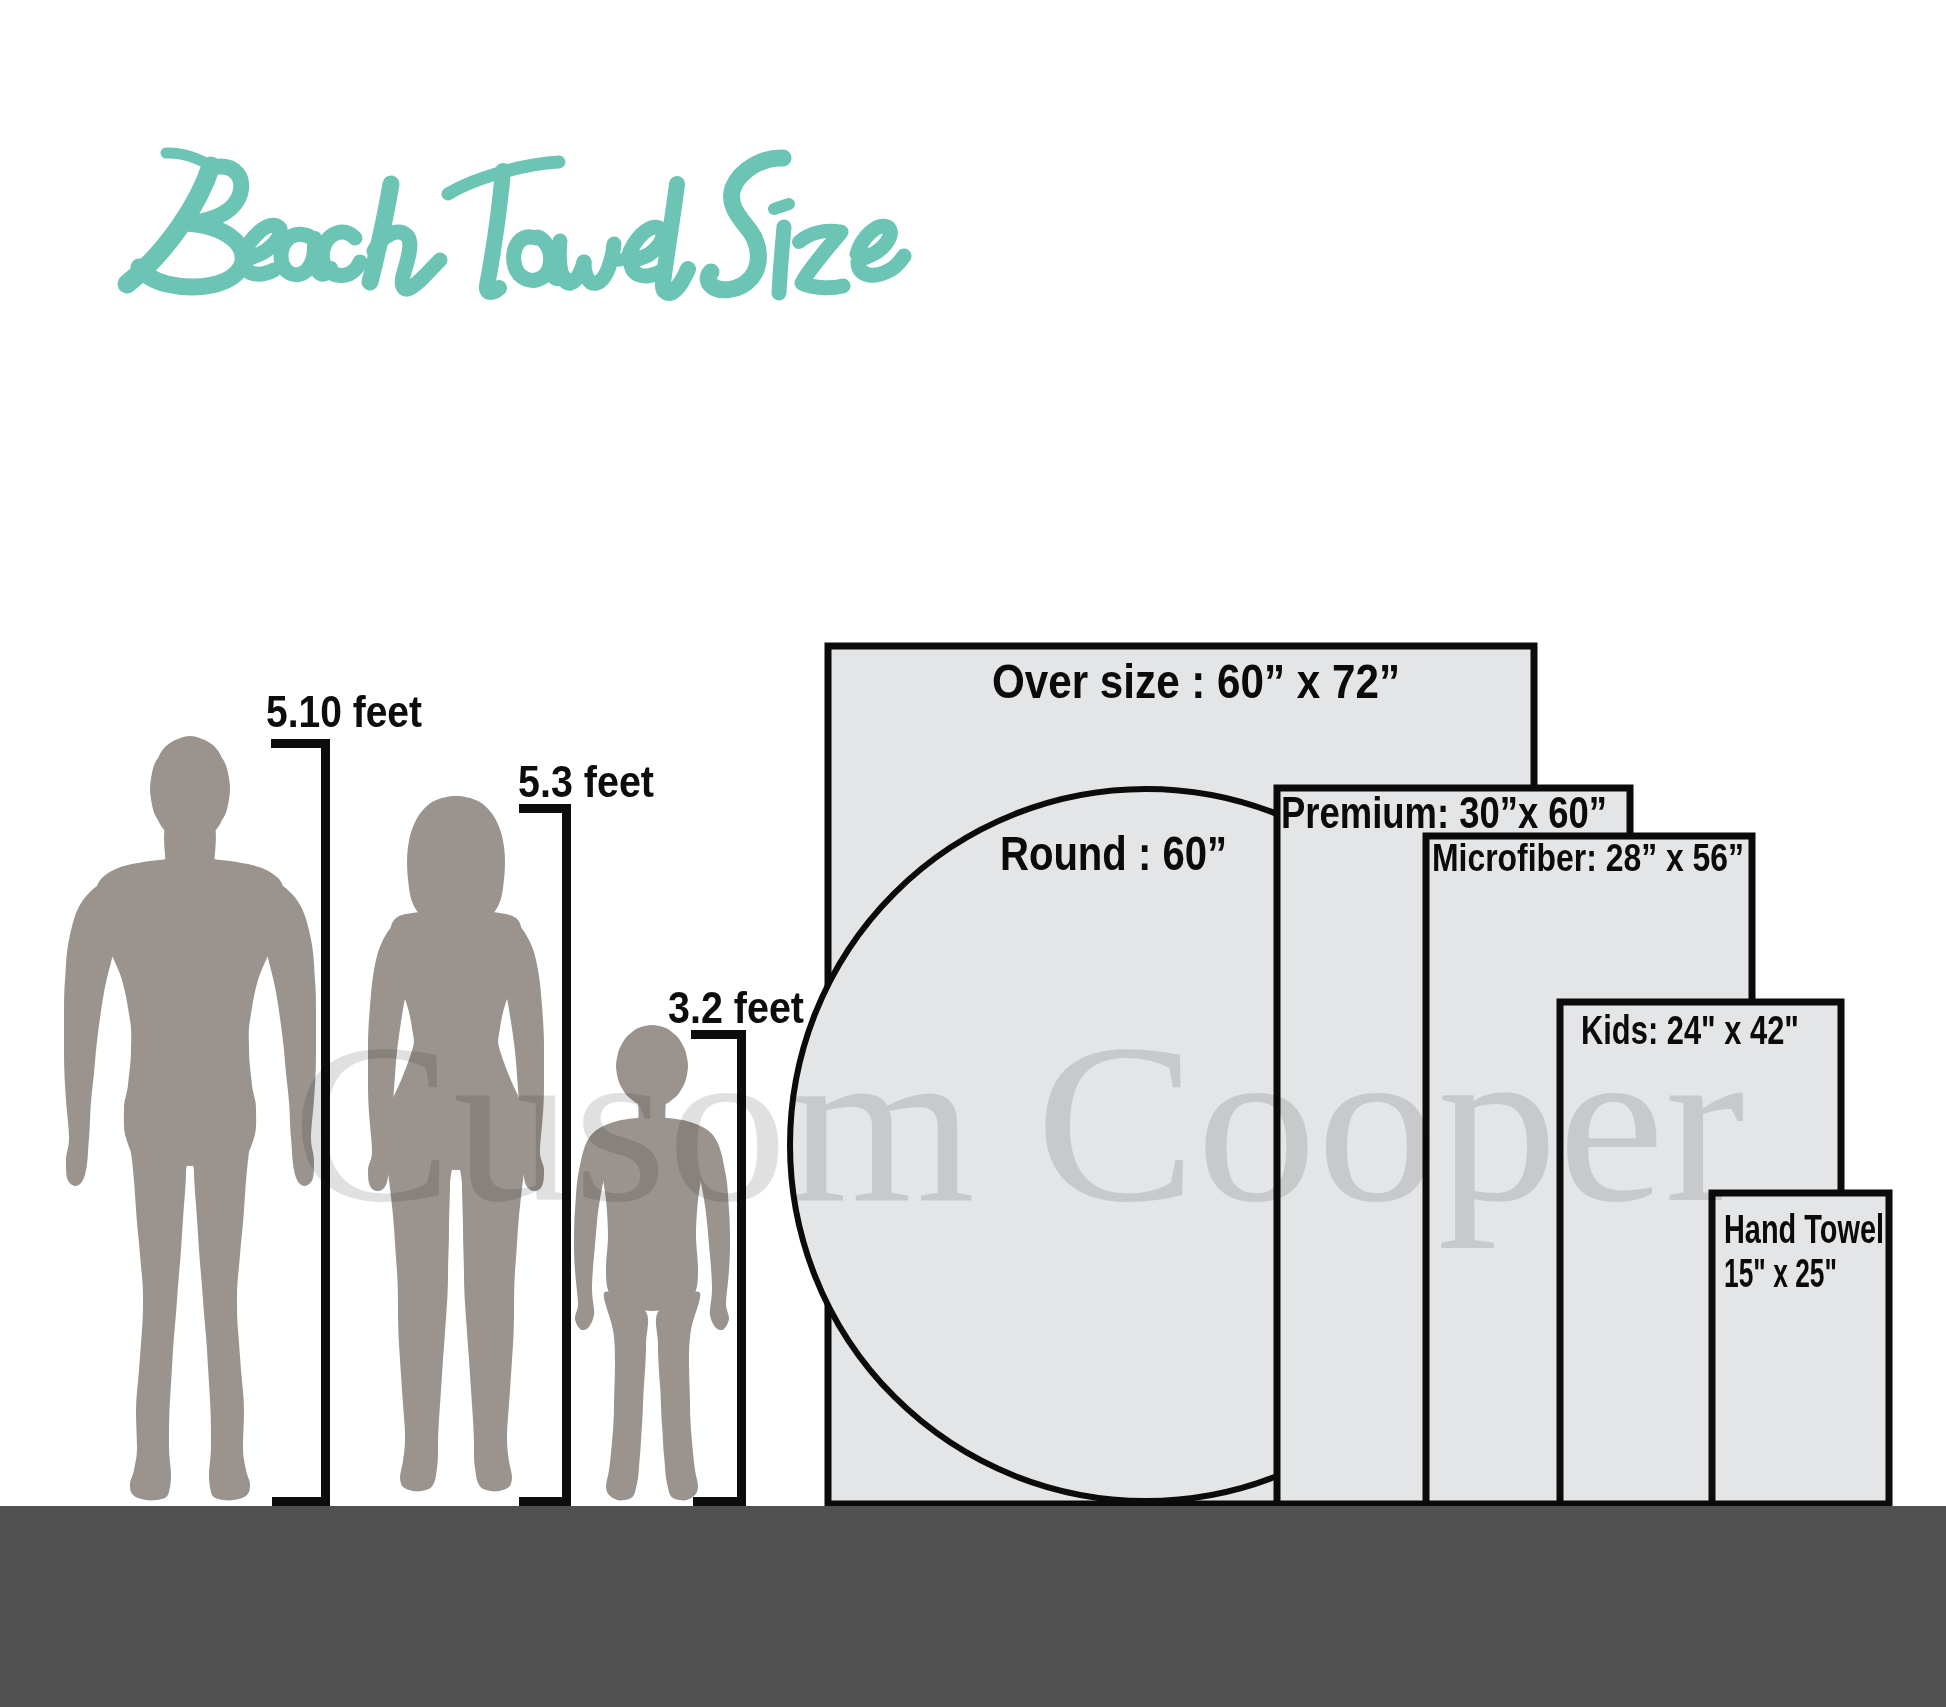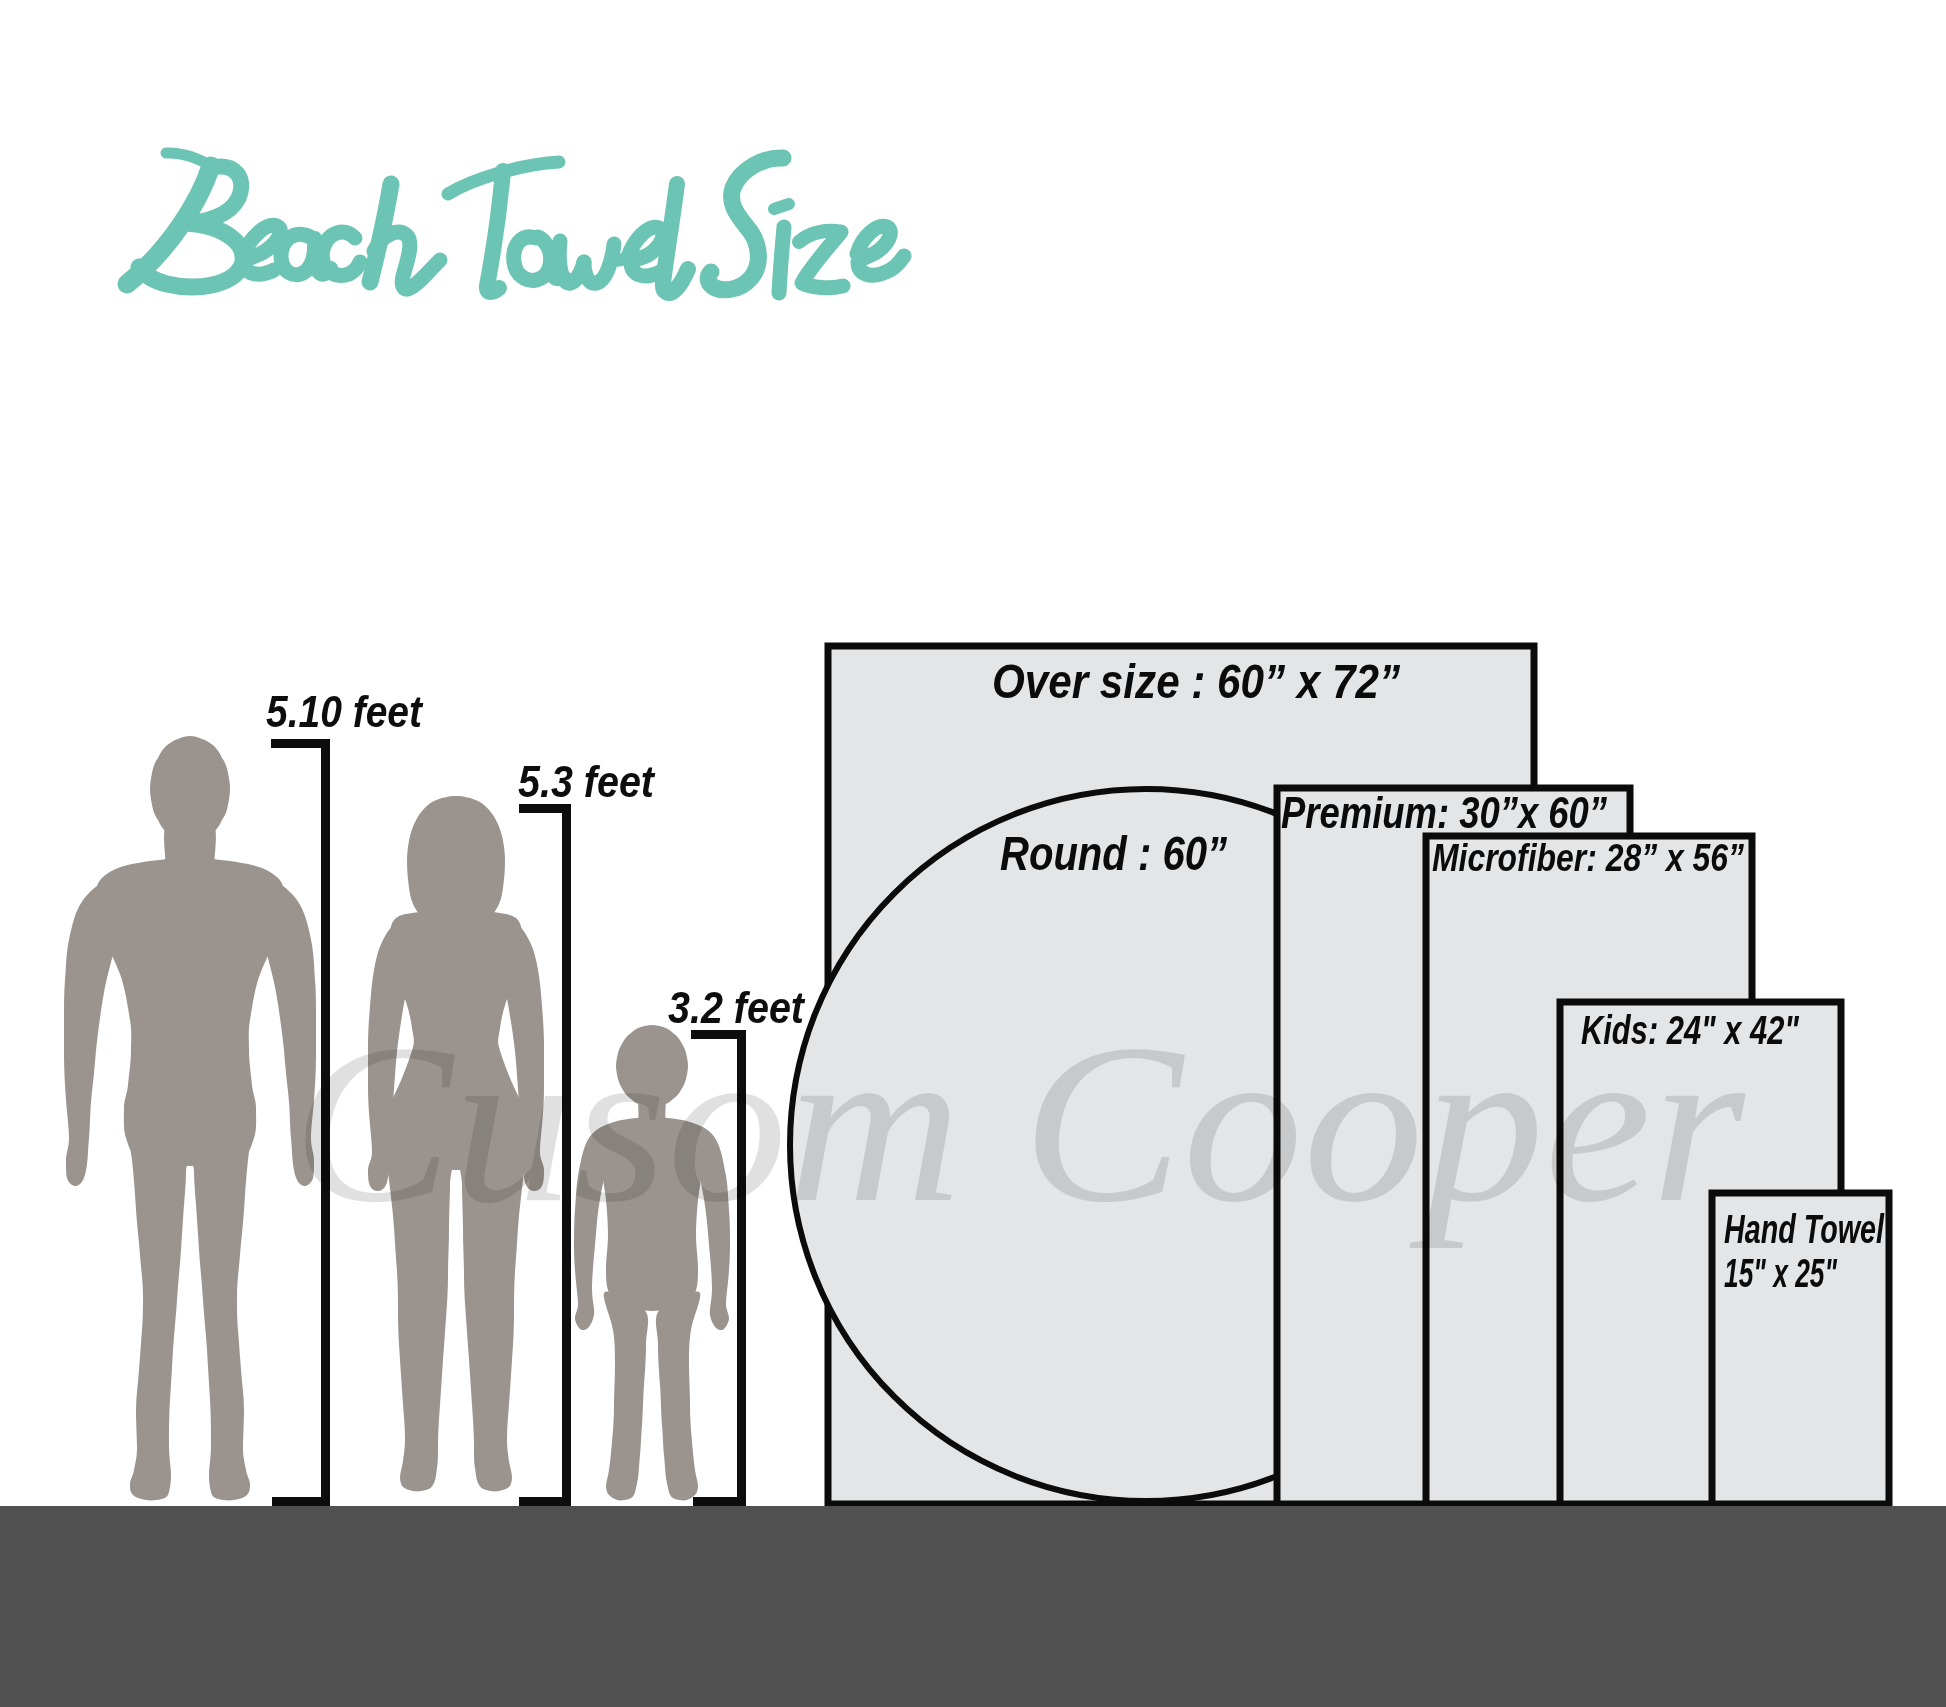--- a/index.html
+++ b/index.html
@@ -1,17 +1,17 @@
 <!DOCTYPE html>
 <html><head>
 <meta charset="utf-8">
 <style>
   html,body{margin:0;padding:0;background:#ffffff;}
   #stage{position:relative;width:1946px;height:1707px;overflow:hidden;background:#ffffff;
-         font-family:"Liberation Sans", sans-serif;font-style:italic;}
+         font-family:"Liberation Sans", sans-serif;}
   svg{display:block;}
 </style>
 </head>
 <body>
 
 <div id="stage">
 <svg width="1946" height="1707" viewBox="0 0 1946 1707" xmlns="http://www.w3.org/2000/svg">
 
   <rect x="0" y="0" width="1946" height="1707" fill="#ffffff"></rect>
 

